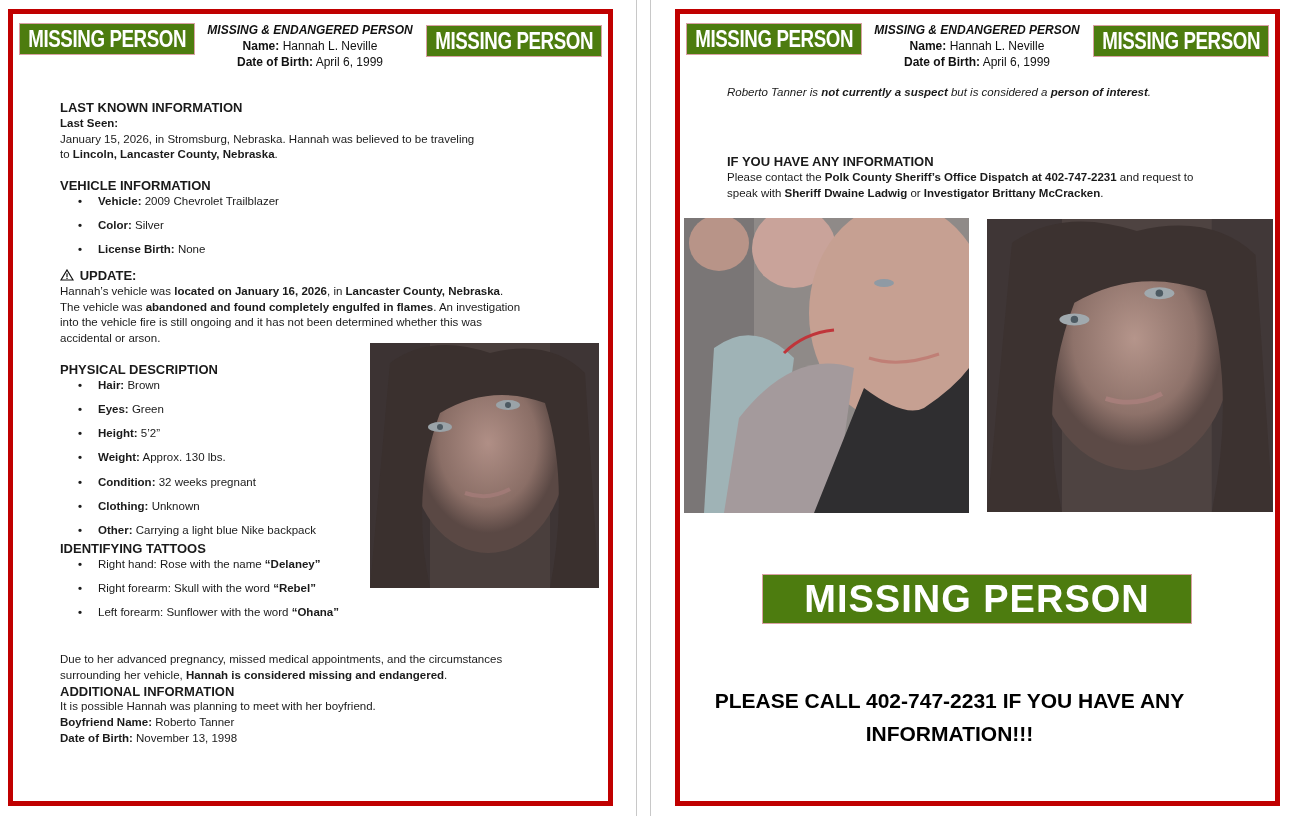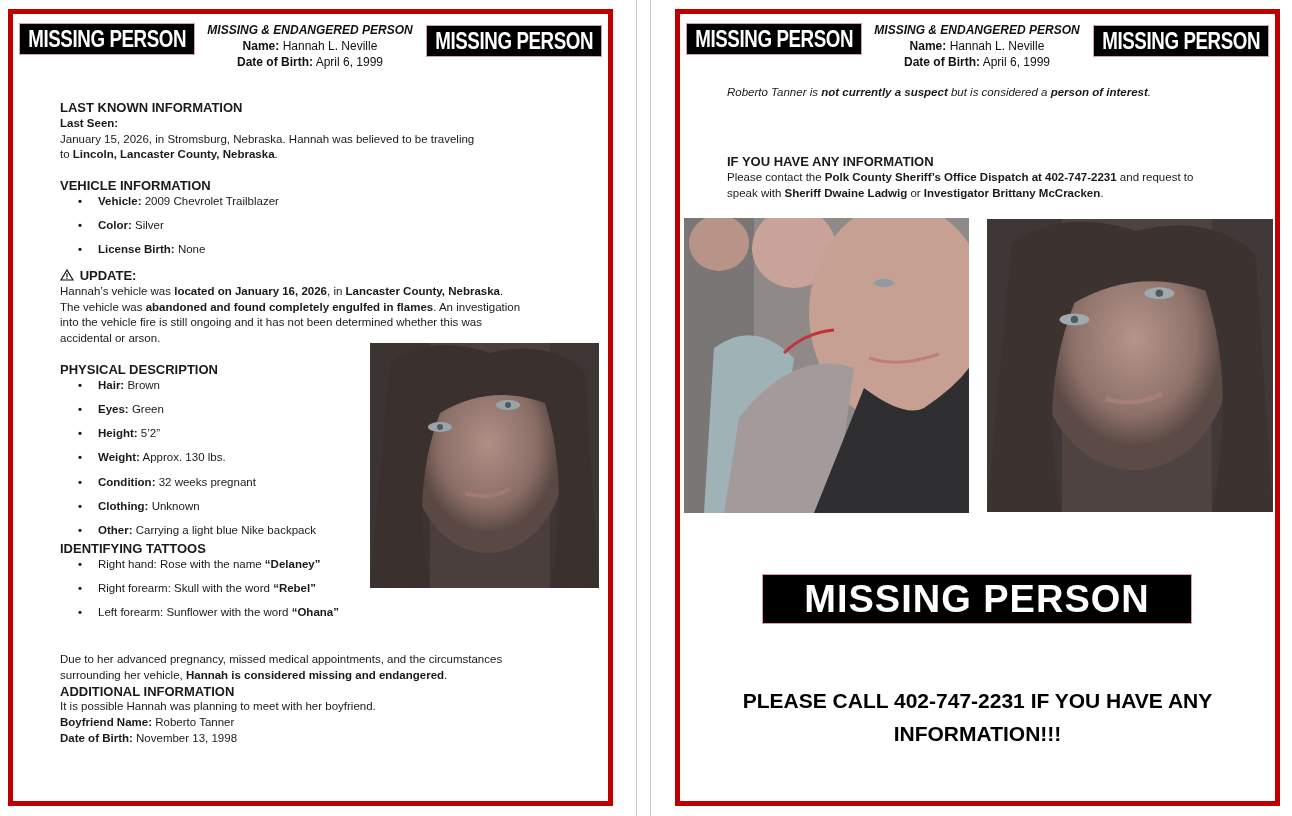--- a/index.html
+++ b/index.html
@@ -7,21 +7,21 @@
   body { position: relative; font-family: "Liberation Sans", sans-serif; color: #111; }
 
   .viewer-bg { position: absolute; left: 0; top: 0; width: 1292px; height: 816px; background: #ffffff; }
   .page-gap-line { position: absolute; top: 0; width: 1px; height: 816px; background: #c8c8c8; }
 
   .page { position: absolute; background: #ffffff; border: 5px solid #c00000; }
   .page-1 { left: 8px; top: 9px; width: 605px; height: 797px; }
   .page-2 { left: 675px; top: 9px; width: 605px; height: 797px; }
 
   .badge {
-    position: absolute; background: #000000; color: #ffffff;
+    position: absolute; background: #4d7c0f; color: #ffffff;
     font-family: "Liberation Sans", sans-serif; font-weight: bold;
     display: flex; align-items: center; justify-content: center;
     letter-spacing: -0.5px; white-space: nowrap; overflow: hidden;
     border: 1px solid #d9a0a3;
   }
   .badge-small { width: 176px; height: 32px; font-size: 24px; transform-origin: center; }
   .badge-small span { display: inline-block; transform: scaleX(0.78); }
   .badge-large { width: 430px; height: 50px; font-size: 38px; letter-spacing: 1px; }
 
   .header-center {
@@ -37,21 +37,21 @@
   i { font-style: italic; }
 
   .bullets { list-style: none; }
   .bullets li { position: relative; padding-left: 38px; height: 24.2px; line-height: 15.8px; }
   .bullets li::before { content: "•"; position: absolute; left: 18px; top: 0; font-weight: bold; }
 
   .photo { position: absolute; overflow: hidden; }
   .photo svg { width: 100%; height: 100%; display: block; }
 
   .call-text {
-    position: absolute; left: 720px; top: 684px; width: 515px; text-align: center;
+    position: absolute; left: 692px; top: 684px; width: 515px; text-align: center;
     font-size: 21px; line-height: 33px; font-weight: bold; color: #000;
   }
 </style>
 </head>
 <body>
 
 <div class="viewer-bg"></div>
 <div class="page-gap-line" style="left:636px"></div>
 <div class="page-gap-line" style="left:650px"></div>
 

